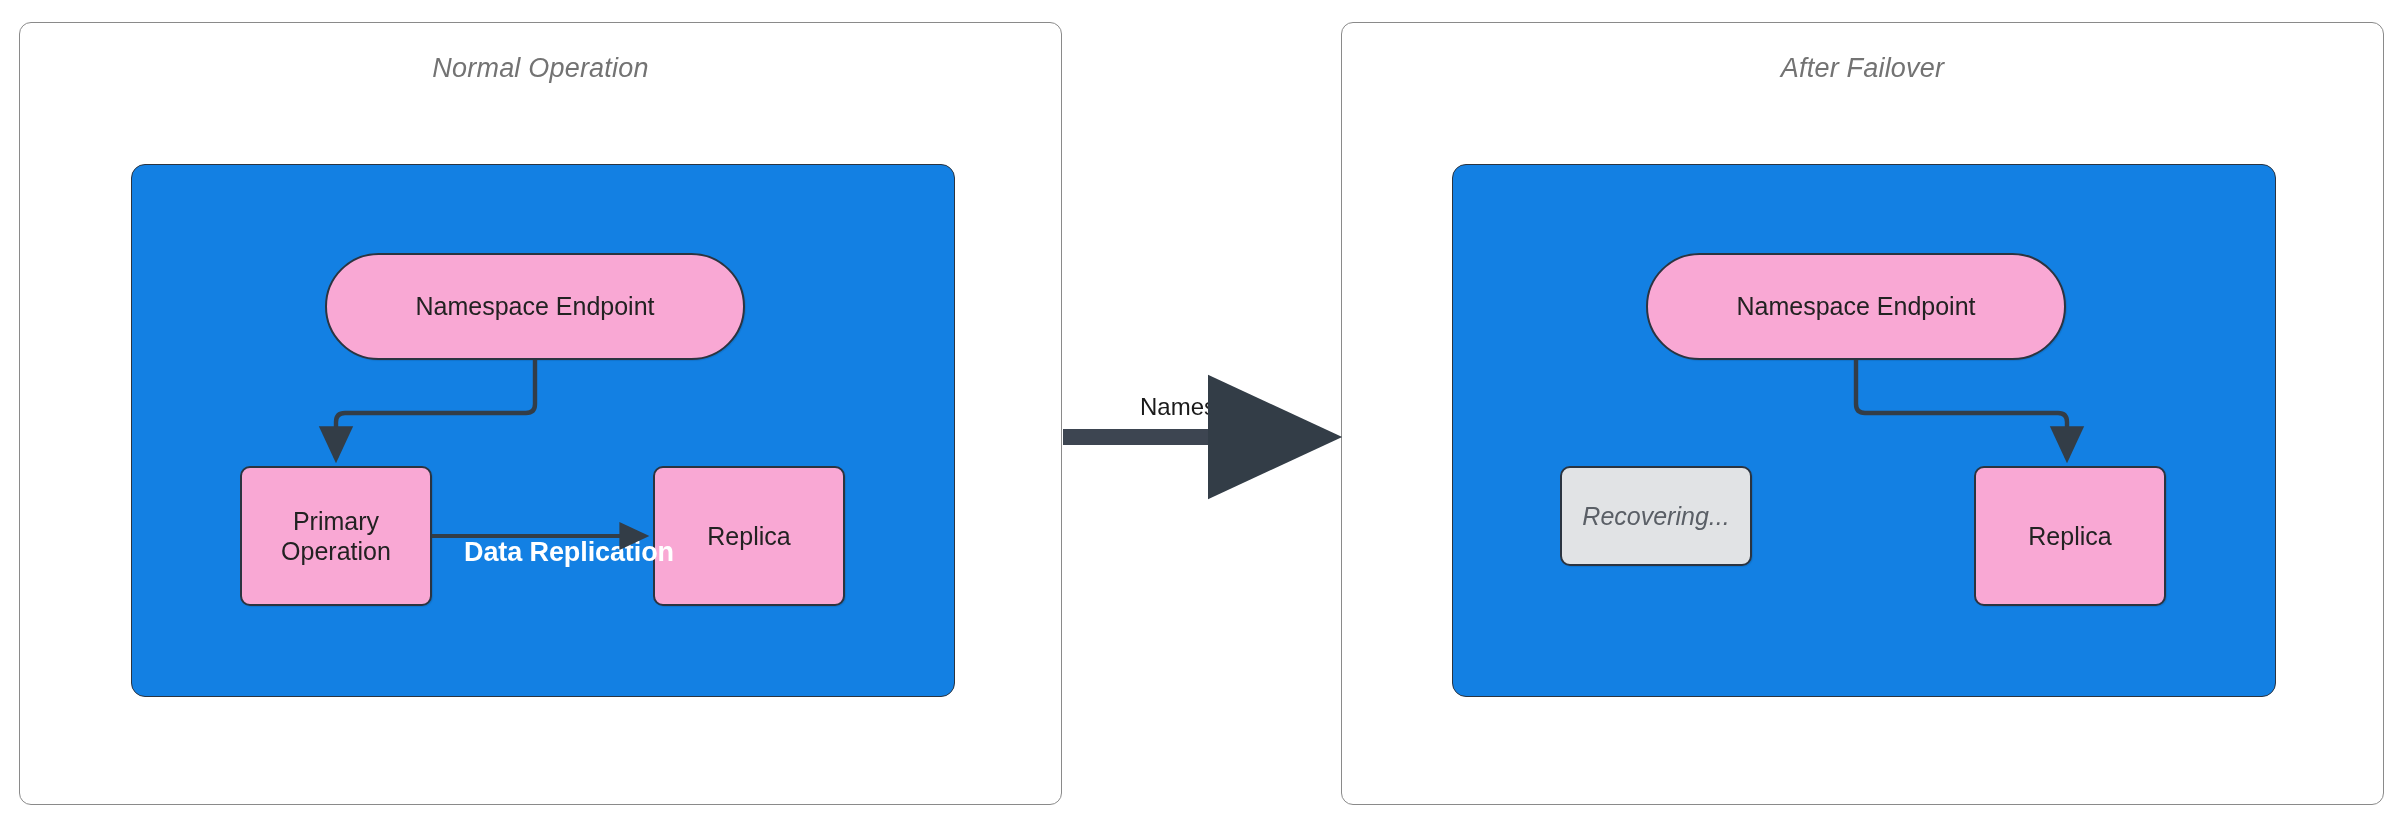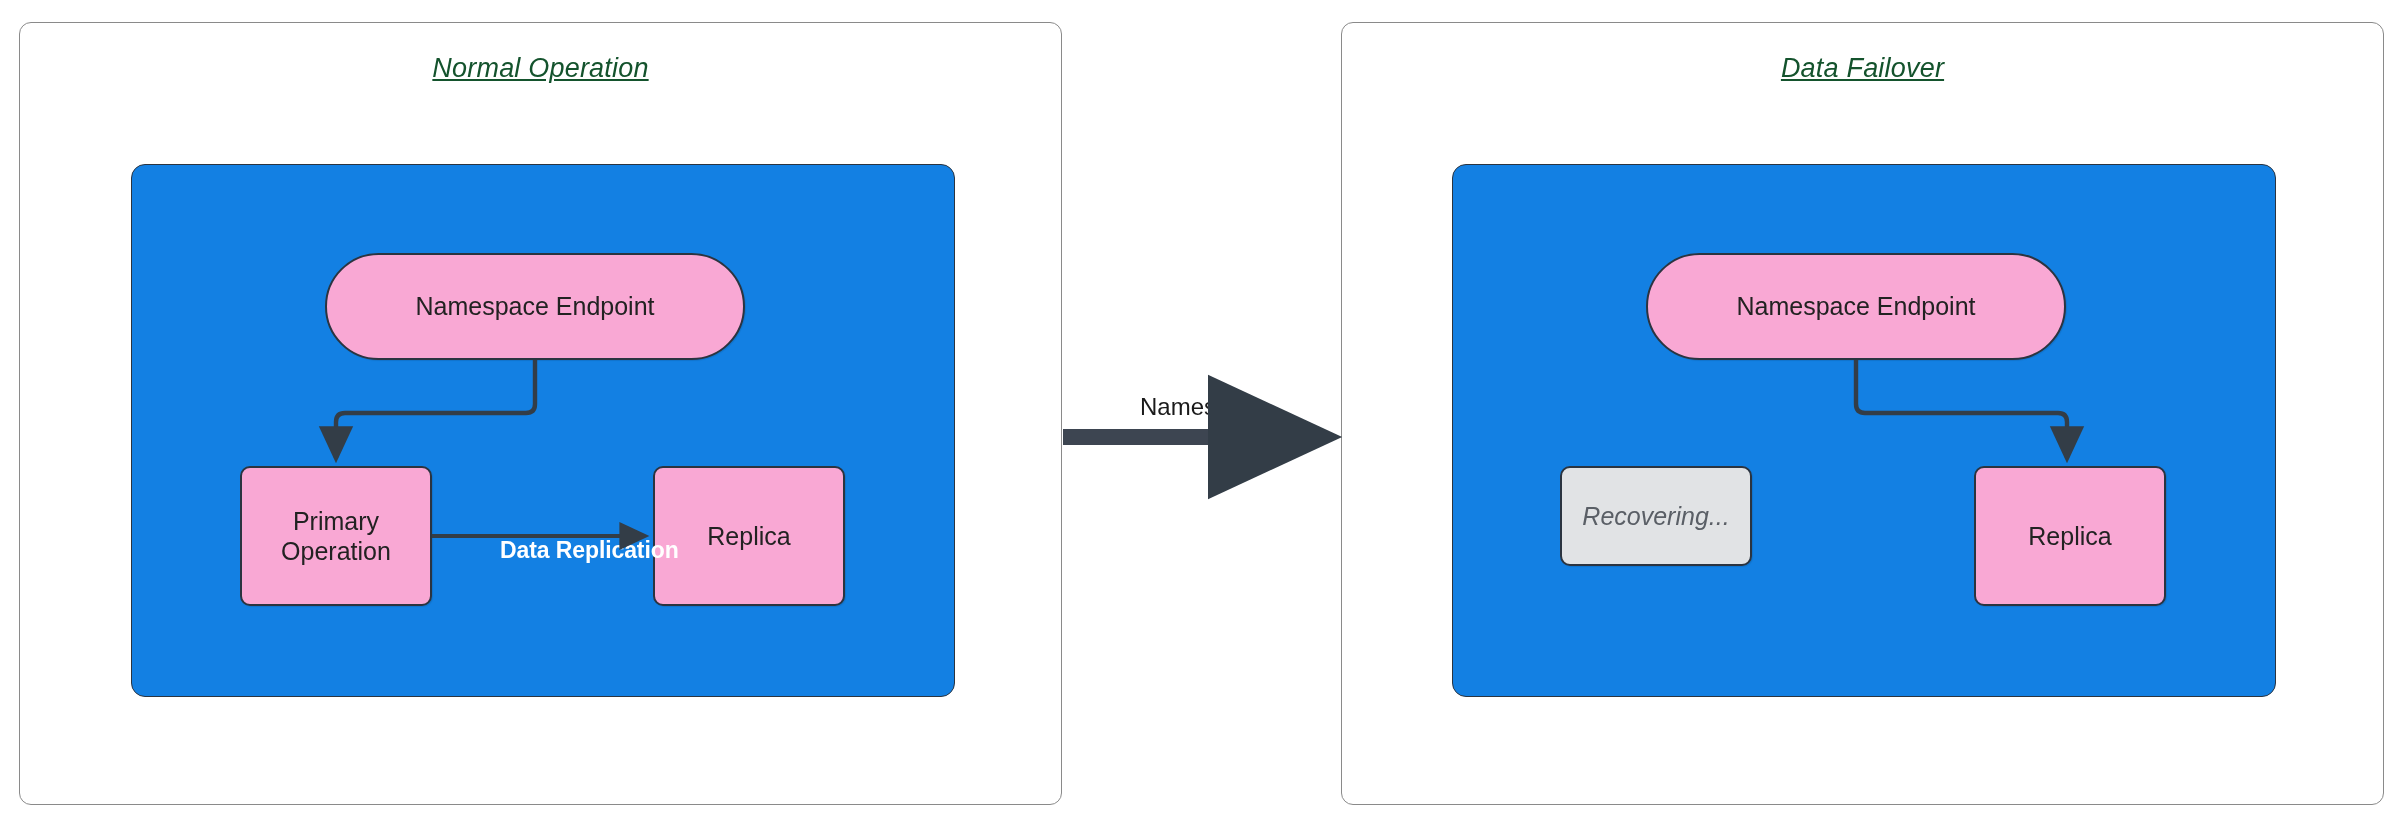--- a/index.html
+++ b/index.html
@@ -29,24 +29,23 @@
     box-sizing: border-box;
   }
   .panel-title {
     position: absolute;
     top: 30px;
     left: 0;
     width: 100%;
     text-align: center;
     font-style: italic;
     font-size: 27px;
-    color: #14532d;
+    color: #737373;
     letter-spacing: 0.2px;
     white-space: nowrap;
-    text-decoration: underline;
   }
 
   
   .cluster {
     position: absolute;
     background: #1380e3;
     border: 1.8px solid #2b3440;
     border-radius: 14px;
     box-sizing: border-box;
   }
@@ -84,26 +83,25 @@
     left: 0;
     top: 0;
     width: 2407px;
     height: 828px;
     pointer-events: none;
   }
 
   
   .edge-label {
     position: absolute;
-    font-size: 23px;
+    font-size: 27px;
     font-weight: bold;
     color: #ffffff;
     white-space: nowrap;
     letter-spacing: -0.1px;
-    margin-left: 36px;
   }
   .failover-label {
     position: absolute;
     font-size: 24px;
     font-weight: normal;
     color: #1a1a1a;
     white-space: nowrap;
   }
 </style>
 </head>
@@ -134,21 +132,21 @@
 
   <div class="edge-label" style="left:464px; top:537px;">
     <span>Data Replication</span>
   </div>
 
   <div class="failover-label" style="left:1140px; top:393px;">
     <span>Namespace</span>
   </div>
 
   <div class="panel" style="left:1341px; top:22px; width:1043px; height:783px;">
-    <div class="panel-title">Data Failover</div>
+    <div class="panel-title">After Failover</div>
   </div>
 
   <div class="cluster" style="left:1452px; top:164px; width:824px; height:533px;"></div>
 
   <div class="node stadium" style="left:1646px; top:253px; width:420px; height:107px;">
     <span>Namespace Endpoint</span>
   </div>
 
   <div class="node rect dim" style="left:1560px; top:466px; width:192px; height:100px;">
     <span>Recovering...</span>

